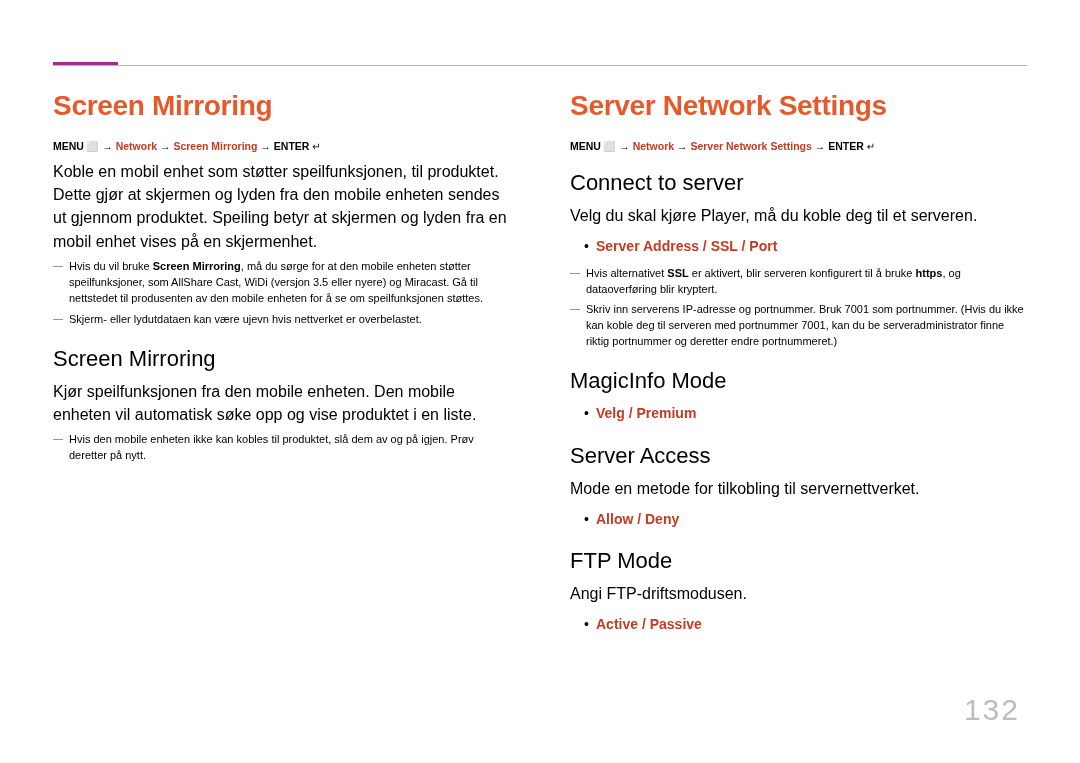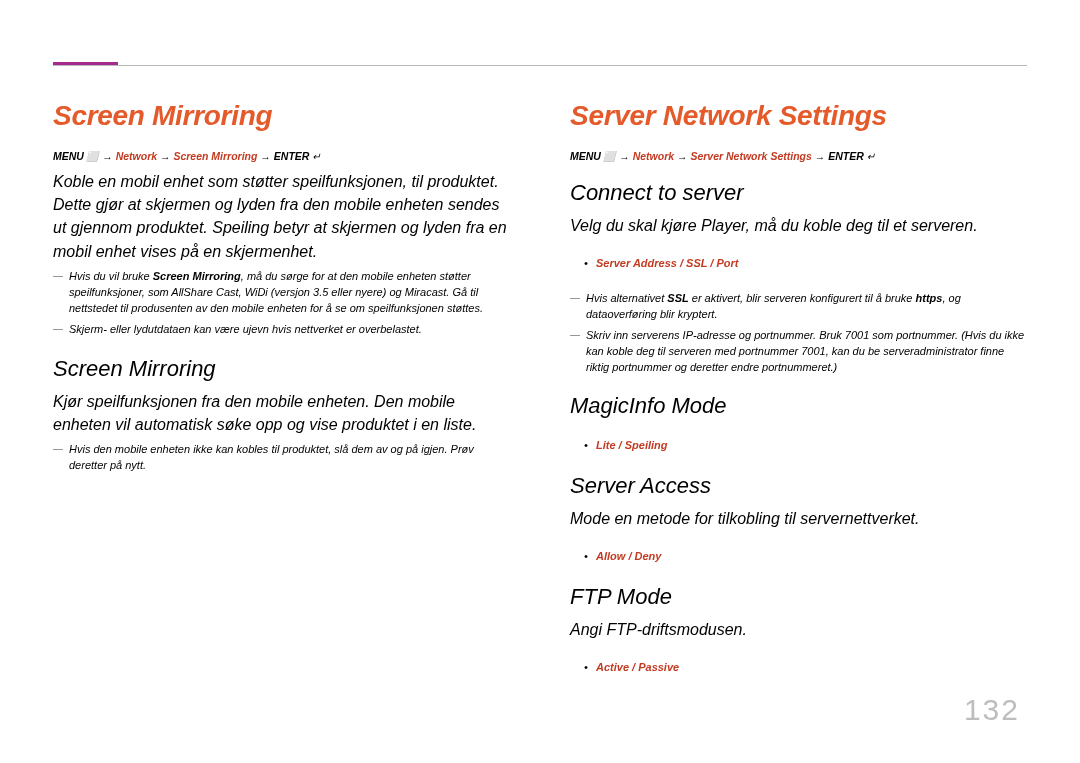--- a/index.html
+++ b/index.html
@@ -23,24 +23,23 @@
     position: absolute;
     left: 53px;
     right: 53px;
     top: 65px;
     border-top: 1px solid #b8b8b8;
   }
   .page {
     position: absolute;
     left: 53px;
     right: 53px;
-    top: 100px;
+    top: 90px;
     display: flex;
     gap: 60px;
-    font-style: italic;
   }
   .col { flex: 1; }
   h1 {
     font-size: 28px;
     font-weight: 600;
     color: #e55a2b;
     margin-bottom: 18px;
     letter-spacing: -0.3px;
   }
   h2.black {
@@ -76,25 +75,25 @@
   .note::before {
     content: "―";
     position: absolute;
     left: 0;
     top: 0;
     font-size: 10px;
     color:#777;
   }
   .note .b { font-weight: 700; }
   .bullet {
-    font-size: 11px;
+    font-size: 14px;
     line-height: 1.6;
     padding-left: 26px;
     position: relative;
-    margin: 18px 0;
+    margin: 8px 0;
   }
   .bullet::before {
     content: "•";
     position: absolute;
     left: 14px;
     top: 0;
     color: #000;
   }
   .bullet .red { color: #c23b22; font-weight: 700; }
   .page-num {
@@ -145,21 +144,21 @@
     <p class="body">
       <span>Velg du skal kjøre </span><span class="b">Player</span><span>, må du koble deg til et serveren.</span>
     </p>
     <div class="bullet"><span class="red">Server Address / SSL / Port</span></div>
     <div class="note">
       <span>Hvis alternativet </span><span class="b">SSL</span><span> er aktivert, blir serveren konfigurert til å bruke </span><span class="b">https</span><span>, og dataoverføring blir kryptert.</span>
     </div>
     <div class="note">Skriv inn serverens IP-adresse og portnummer. Bruk 7001 som portnummer. (Hvis du ikke kan koble deg til serveren med portnummer 7001, kan du be serveradministrator finne riktig portnummer og deretter endre portnummeret.)</div>
 
     <h2 class="black">MagicInfo Mode</h2>
-    <div class="bullet"><span class="red">Lite / Speiling</span></div>
+    <div class="bullet"><span class="red">Velg / Premium</span></div>
 
     <h2 class="black">Server Access</h2>
     <p class="body">Mode en metode for tilkobling til servernettverket.</p>
     <div class="bullet"><span class="red">Allow / Deny</span></div>
 
     <h2 class="black">FTP Mode</h2>
     <p class="body">Angi FTP-driftsmodusen.</p>
     <div class="bullet"><span class="red">Active / Passive</span></div>
   </div>
 

